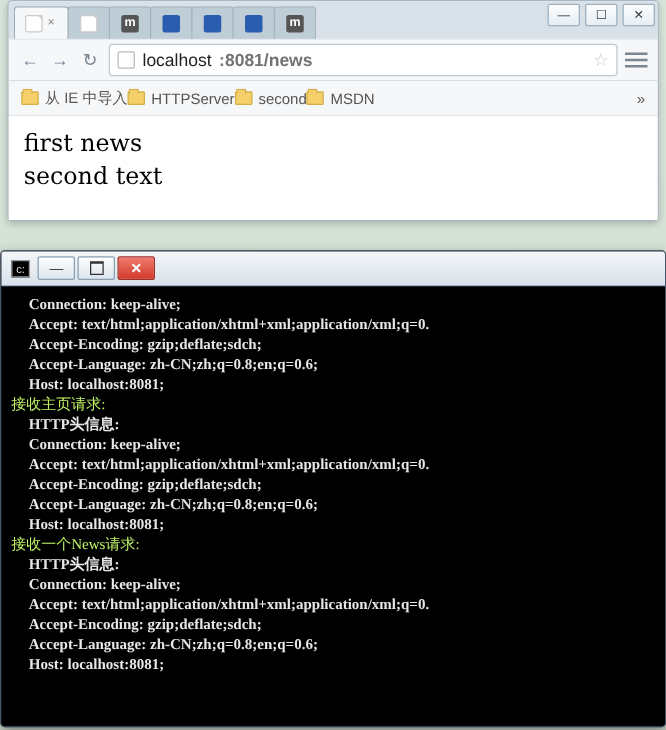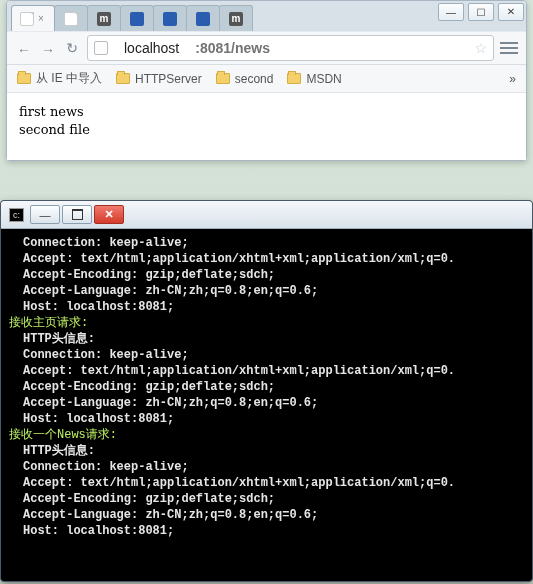--- a/index.html
+++ b/index.html
@@ -69,45 +69,45 @@
     padding: 0 8px;
   }
   .navicon {
     width:18px;height:18px;display:flex;align-items:center;justify-content:center;
     color:#7b8691;font-size:14px;
   }
   .omnibox {
     flex:1; height:26px;
     border:1px solid #c2c9cf; border-radius:3px;
     background:#fff;
-    display:flex;align-items:center; padding:0 6px; gap:16px;
+    display:flex;align-items:center; padding:0 6px; gap:6px;
     font-size:14px;color:#333;
   }
   .omnibox .globe { width:14px;height:14px;border:1px solid #bbb;border-radius:2px;background:#fdfdfd; }
   .omnibox .host { font-weight:400; color:#222; }
   .omnibox .path { color:#737373;font-weight:bold; }
   .omnibox .spacer{flex:1;}
   .omnibox .star { color:#c7ccd1;font-size:14px; }
   .menu3 { width:18px;height:14px;display:flex;flex-direction:column;justify-content:space-between;padding:1px 0;}
   .menu3 span{height:2px;background:#7b8691;display:block;}
 
   .bookbar {
     height:28px;background:#f6f7f8;border-bottom:1px solid #e0e4e8;
-    display:flex;align-items:center;gap:14px;padding:0 10px;
+    display:flex;align-items:center;padding:0 10px;
     font-size:12px;color:#555;
   }
   .bmk { display:flex;align-items:center;gap:5px; }
   .folder-icon{width:14px;height:11px;background:#f4cf6a;border:1px solid #d4ae44;border-radius:1px;position:relative;}
   .folder-icon::before{content:"";position:absolute;left:0;top:-3px;width:6px;height:3px;background:#f4cf6a;border:1px solid #d4ae44;border-bottom:none;border-radius:1px 1px 0 0;}
   .bookbar .more{margin-left:auto;color:#555;font-size:12px;}
 
   .page-content{
     background:#fff; padding:10px 12px 22px 12px;
     font-family: "DejaVu Serif","Times New Roman",serif;
-    font-size:13px; color:#000; line-height:1.35;
+    font-size:19px; color:#000; line-height:1.35;
     min-height:66px;
   }
 
   
   .console {
     position:absolute; left:0; top:200px; width:533px; height:382px;
     border:1px solid #485867;
     border-radius:4px;
     box-shadow:0 4px 10px rgba(0,0,0,.4);
     background:#000;
@@ -137,21 +137,21 @@
     display:flex;align-items:center;justify-content:center;font-size:11px;color:#333;
   }
   .cwbtn.max::after{content:"";width:9px;height:8px;border:1px solid #333;border-top-width:2px;}
   .cwbtn.close{
     background:linear-gradient(#ef7a6e,#d43b2a);
     border-color:#a13127;color:#fff;font-weight:bold;
   }
   .console-body{
     flex:1;overflow:hidden;
     padding:6px 0 6px 8px;
-    font-family:Liberation Mono, monospace;
+    font-family:Liberation Serif, serif;
     font-size:12px; line-height:16px;
     color:#e6e6e6; font-weight:bold;
     white-space:pre;
   }
   .cn-sub{padding-left:14px;display:block;}
   .cn-flush{padding-left:0;display:block;color:#bef264;font-weight:normal;}
 </style>
 </head>
 <body>
 
@@ -220,21 +220,21 @@
       </div>
     <div class="bmk">
         <span class="folder-icon"></span>
         <span>MSDN</span>
       </div>
     <div class="more">»</div>
   </div>
 
   <div class="page-content">
     <div>first news</div>
-    <div>second file</div>
+    <div>second text</div>
   </div>
 </div>
 
 <div class="console">
   <div class="console-title">
     <span class="cmd-icon">c:</span>
     <div class="cwcontrols">
       <div class="cwbtn">—</div>
       <div class="cwbtn max"></div>
       <div class="cwbtn close">✕</div>

